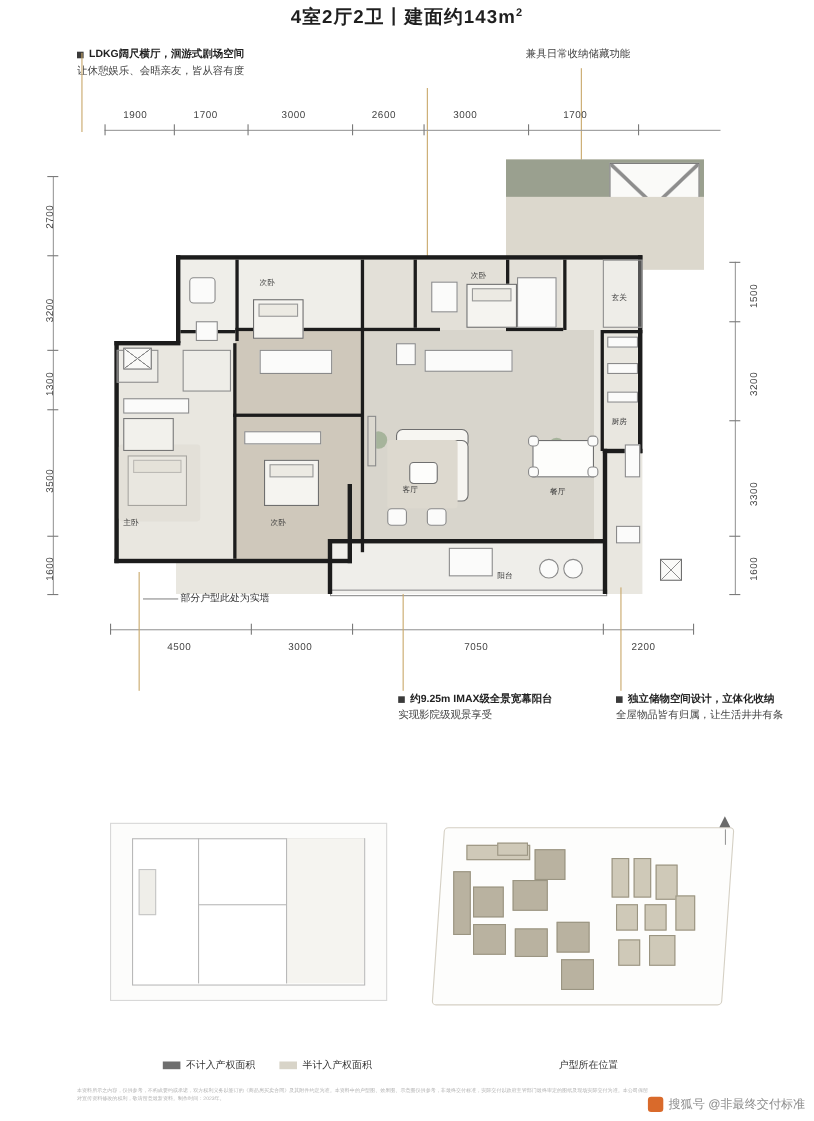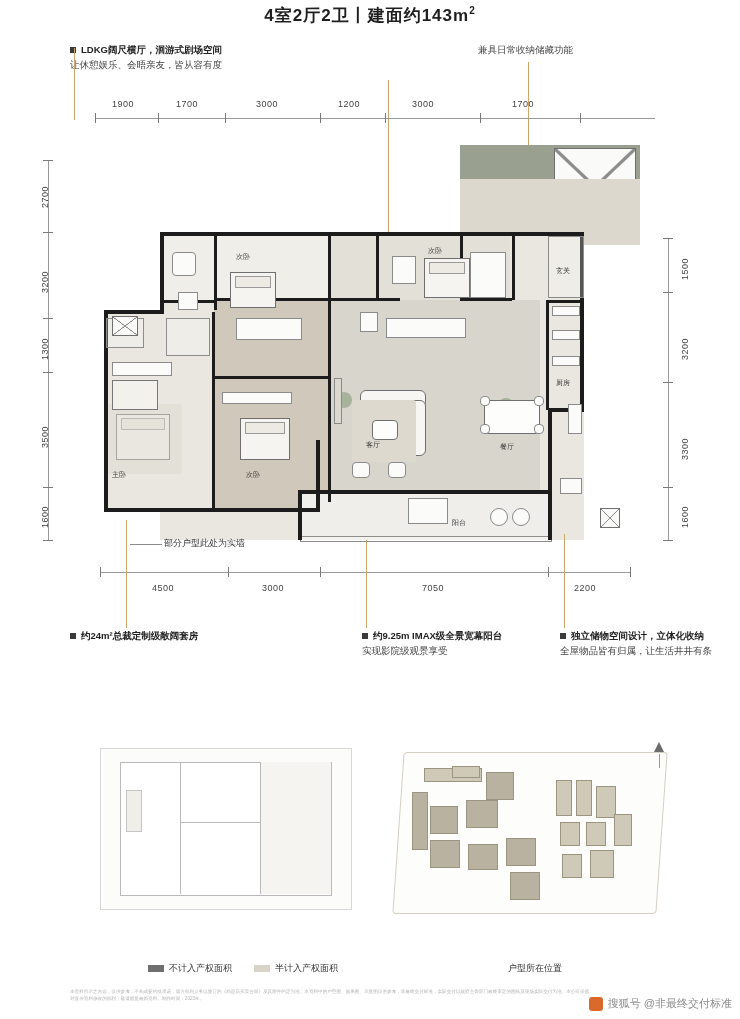--- a/index.html
+++ b/index.html
@@ -107,21 +107,21 @@
 <div class="tick v" style="left:158px;top:113px;height:10px;"></div>
 <div class="tick v" style="left:225px;top:113px;height:10px;"></div>
 <div class="tick v" style="left:320px;top:113px;height:10px;"></div>
 <div class="tick v" style="left:385px;top:113px;height:10px;"></div>
 <div class="tick v" style="left:480px;top:113px;height:10px;"></div>
 <div class="tick v" style="left:580px;top:113px;height:10px;"></div>
 
 <div class="dim" style="left:112px;top:99px;">1900</div>
 <div class="dim" style="left:176px;top:99px;">1700</div>
 <div class="dim" style="left:256px;top:99px;">3000</div>
-<div class="dim" style="left:338px;top:99px;">1200</div>
+<div class="dim" style="left:338px;top:99px;">2600</div>
 <div class="dim" style="left:412px;top:99px;">3000</div>
 <div class="dim" style="left:512px;top:99px;">1700</div>
 
 <div class="tick v" style="left:48px;top:160px;height:380px;background:#9a9a9a;"></div>
 <div class="tick h" style="left:43px;top:160px;width:10px;"></div>
 <div class="tick h" style="left:43px;top:232px;width:10px;"></div>
 <div class="tick h" style="left:43px;top:318px;width:10px;"></div>
 <div class="tick h" style="left:43px;top:372px;width:10px;"></div>
 <div class="tick h" style="left:43px;top:487px;width:10px;"></div>
 <div class="tick h" style="left:43px;top:540px;width:10px;"></div>
@@ -265,24 +265,20 @@
   <div class="textin" style="left:500px;top:442px;">餐厅</div>
   <div class="textin" style="left:556px;top:378px;">厨房</div>
   <div class="textin" style="left:556px;top:266px;">玄关</div>
   <div class="textin" style="left:452px;top:518px;">阳台</div>
 </div>
 
 <div class="lead h" style="left:130px;top:544px;width:32px;background:#8a8a8a;"></div>
 <div class="notewall" style="left:164px;top:537px;text-align:center;">部分户型此处为实墙</div>
 
 <div class="note" style="left:70px;top:628px;width:240px;">
-  <div class="hd">
-      <span class="sq"></span>
-      <span>约24m²总裁定制级敞阔套房</span>
-    </div>
 </div>
 <div class="note" style="left:362px;top:628px;width:200px;">
   <div class="hd">
       <span class="sq"></span>
       <span>约9.25m IMAX级全景宽幕阳台</span>
     </div>
   <div class="sub">实现影院级观景享受</div>
 </div>
 <div class="note" style="left:560px;top:628px;width:180px;">
   <div class="hd">

